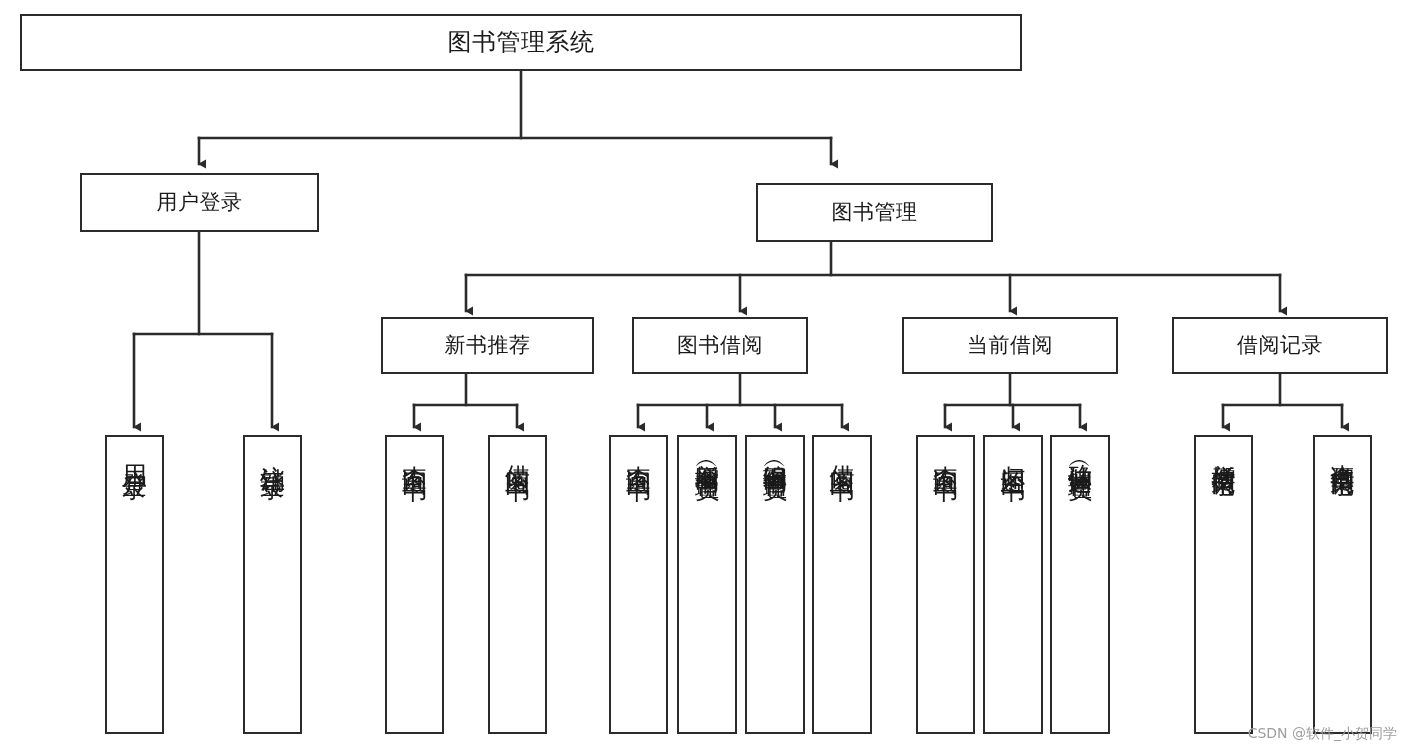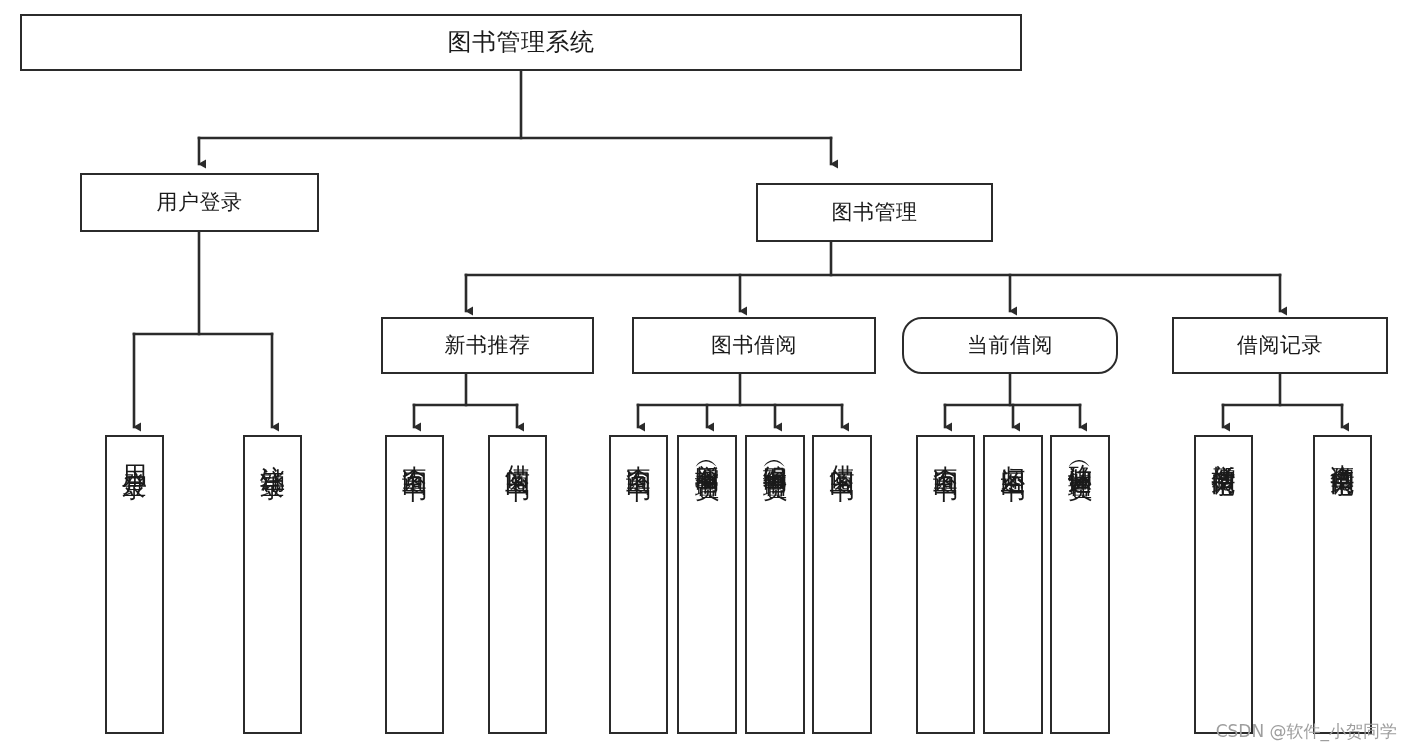--- a/index.html
+++ b/index.html
@@ -52,21 +52,21 @@
   }
   .node.vert.tall .label{font-size:24px;letter-spacing:2px;}
 
   
   #wires{position:absolute;left:0;top:0;width:1405px;height:747px;}
 
   
   #watermark{
     position:absolute;
     right:8px;bottom:4px;
-    font-size:17px;
+    font-size:14px;
     color:#9e9e9e;
     white-space:nowrap;
     user-select:none;
   }
 </style>
 </head>
 <body>
 
 <div id="diagram">
 
@@ -127,24 +127,24 @@
   <div class="node horiz" style="left:80px;top:173px;width:239px;height:59px;">
     <span class="label">用户登录</span>
   </div>
   <div class="node horiz" style="left:712px;top:183px;width:237px;height:59px;margin-left:44px;">
     <span class="label">图书管理</span>
   </div>
 
   <div class="node horiz" style="left:381px;top:317px;width:213px;height:57px;">
     <span class="label">新书推荐</span>
   </div>
-  <div class="node horiz" style="left:632px;top:317px;width:244px;height:57px;">
+  <div class="node horiz" style="left:632px;top:317px;width:176px;height:57px;">
     <span class="label">图书借阅</span>
   </div>
-  <div class="node horiz" style="left:902px;top:317px;width:216px;height:57px;border-radius:20px;">
+  <div class="node horiz" style="left:902px;top:317px;width:216px;height:57px;">
     <span class="label">当前借阅</span>
   </div>
   <div class="node horiz" style="left:1172px;top:317px;width:216px;height:57px;align-items:center;">
     <span class="label">借阅记录</span>
   </div>
 
   <div class="node vert" style="left:105px;top:435px;width:59px;height:299px;">
     <span class="label">用户登录</span>
   </div>
   <div class="node vert" style="left:243px;top:435px;width:59px;height:299px;">

